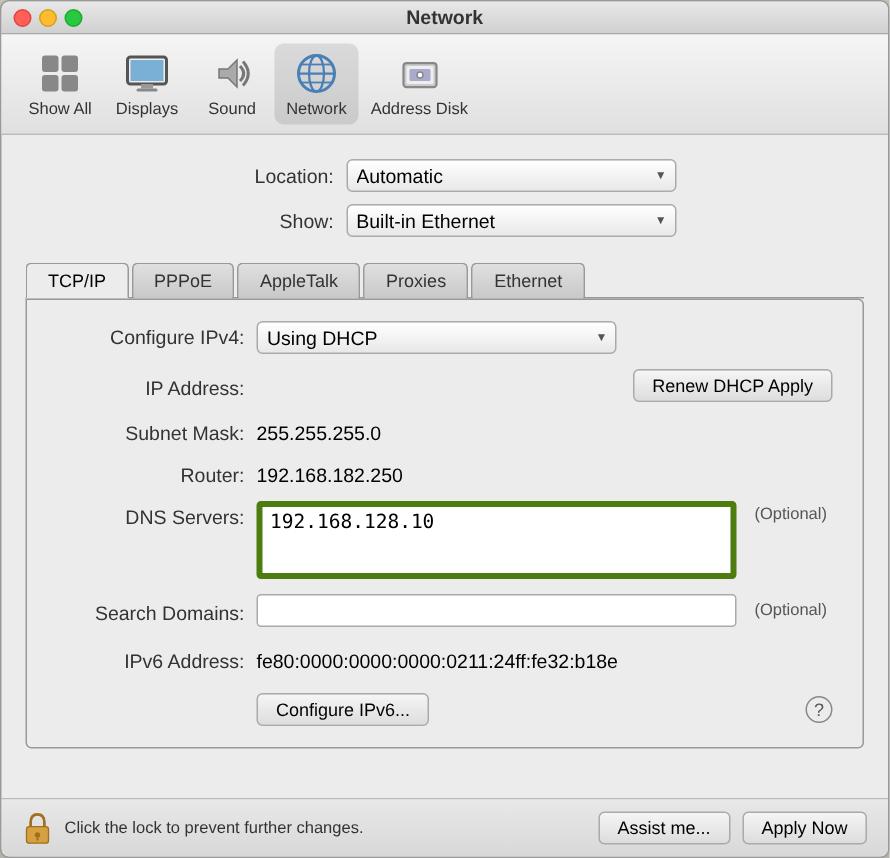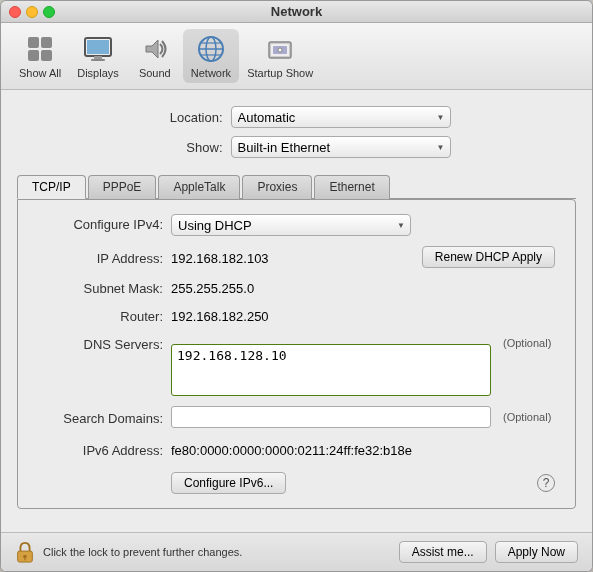--- a/index.html
+++ b/index.html
@@ -236,27 +236,26 @@
       font-size: 12px;
       cursor: pointer;
       height: 22px;
       display: flex;
       align-items: center;
     }
 
     .dns-textarea {
       width: 320px;
       height: 52px;
-      border: 1px solid #4d7c0f;
+      border: 4px solid #4d7c0f;
       border-radius: 3px;
       padding: 3px 5px;
       font-size: 13px;
       resize: none;
       background: #fff;
-      margin-top: 10px;
     }
 
     .note-text {
       font-size: 11px;
       color: #555;
     }
 
     
     .bottom-bar {
       display: flex;
@@ -380,21 +379,21 @@
 
     <div class="toolbar-item">
       <div class="toolbar-icon">
         <svg width="30" height="30" viewBox="0 0 30 30">
           <rect x="4" y="8" width="22" height="16" rx="2" fill="#ccc" stroke="#888" stroke-width="1.5"></rect>
           <rect x="6" y="10" width="18" height="12" rx="1" fill="#eee"></rect>
           <rect x="8" y="12" width="14" height="8" rx="1" fill="#aac"></rect>
           <circle cx="15" cy="16" r="2" fill="#fff" stroke="#888" stroke-width="1"></circle>
         </svg>
       </div>
-      <span class="toolbar-label">Startup Show</span>
+      <span class="toolbar-label">Address Disk</span>
     </div>
 
   </div>
 
   <div class="content">
 
     <div class="form-row" style="justify-content: center; margin-top: 4px;">
       <span class="form-label" style="width: 80px;">Location:</span>
       <div class="select-wrap">
         <select>
@@ -427,21 +426,20 @@
           <span class="field-label" style="width: 125px;">Configure IPv4:</span>
           <div class="select-wrap">
             <select style="min-width: 240px;">
               <option>Using DHCP</option>
             </select>
           </div>
         </div>
 
         <div class="field-row" style="align-items: center;">
           <span class="field-label" style="width: 125px;">IP Address:</span>
-          <span class="field-value" style="flex:1;">192.168.182.103</span>
           <button class="btn" style="margin-left: auto;">Renew DHCP Apply</button>
         </div>
 
         <div class="field-row" style="align-items: flex-start;">
           <span class="field-label" style="width: 125px; padding-top:3px;">Subnet Mask:</span>
           <span class="field-value" style="flex:1; padding-top:3px;">255.255.255.0</span>
         </div>
 
         <div class="field-row">
           <span class="field-label" style="width: 125px;">Router:</span>

